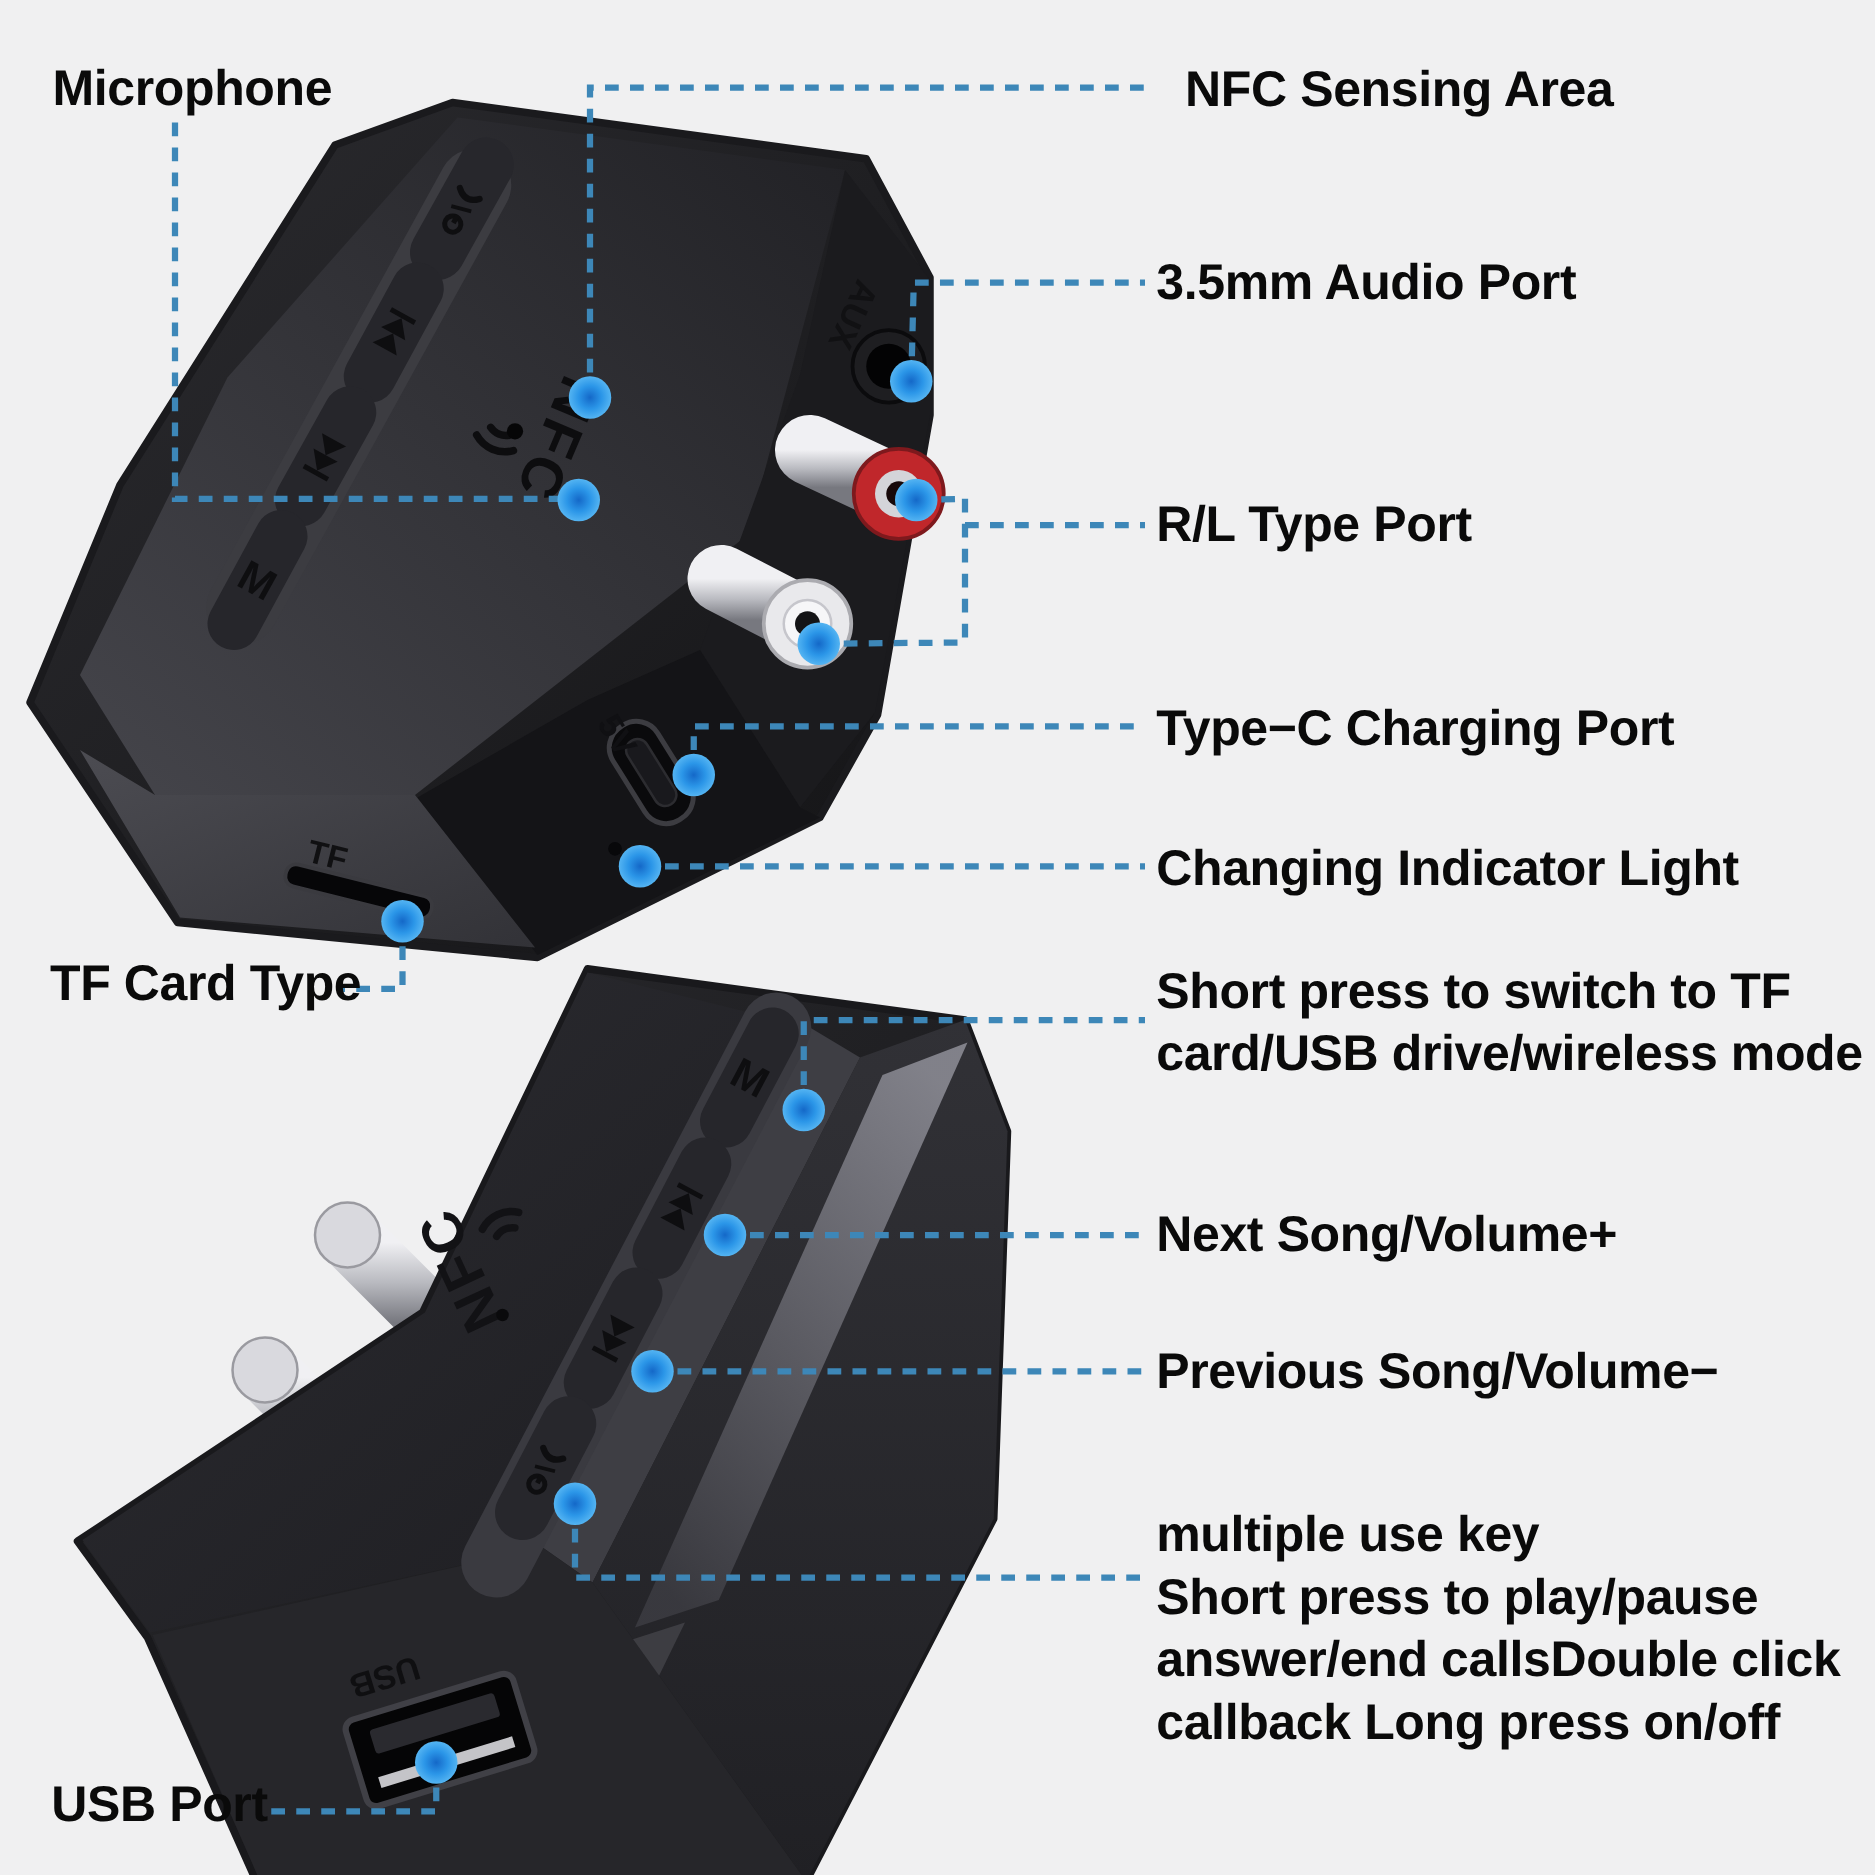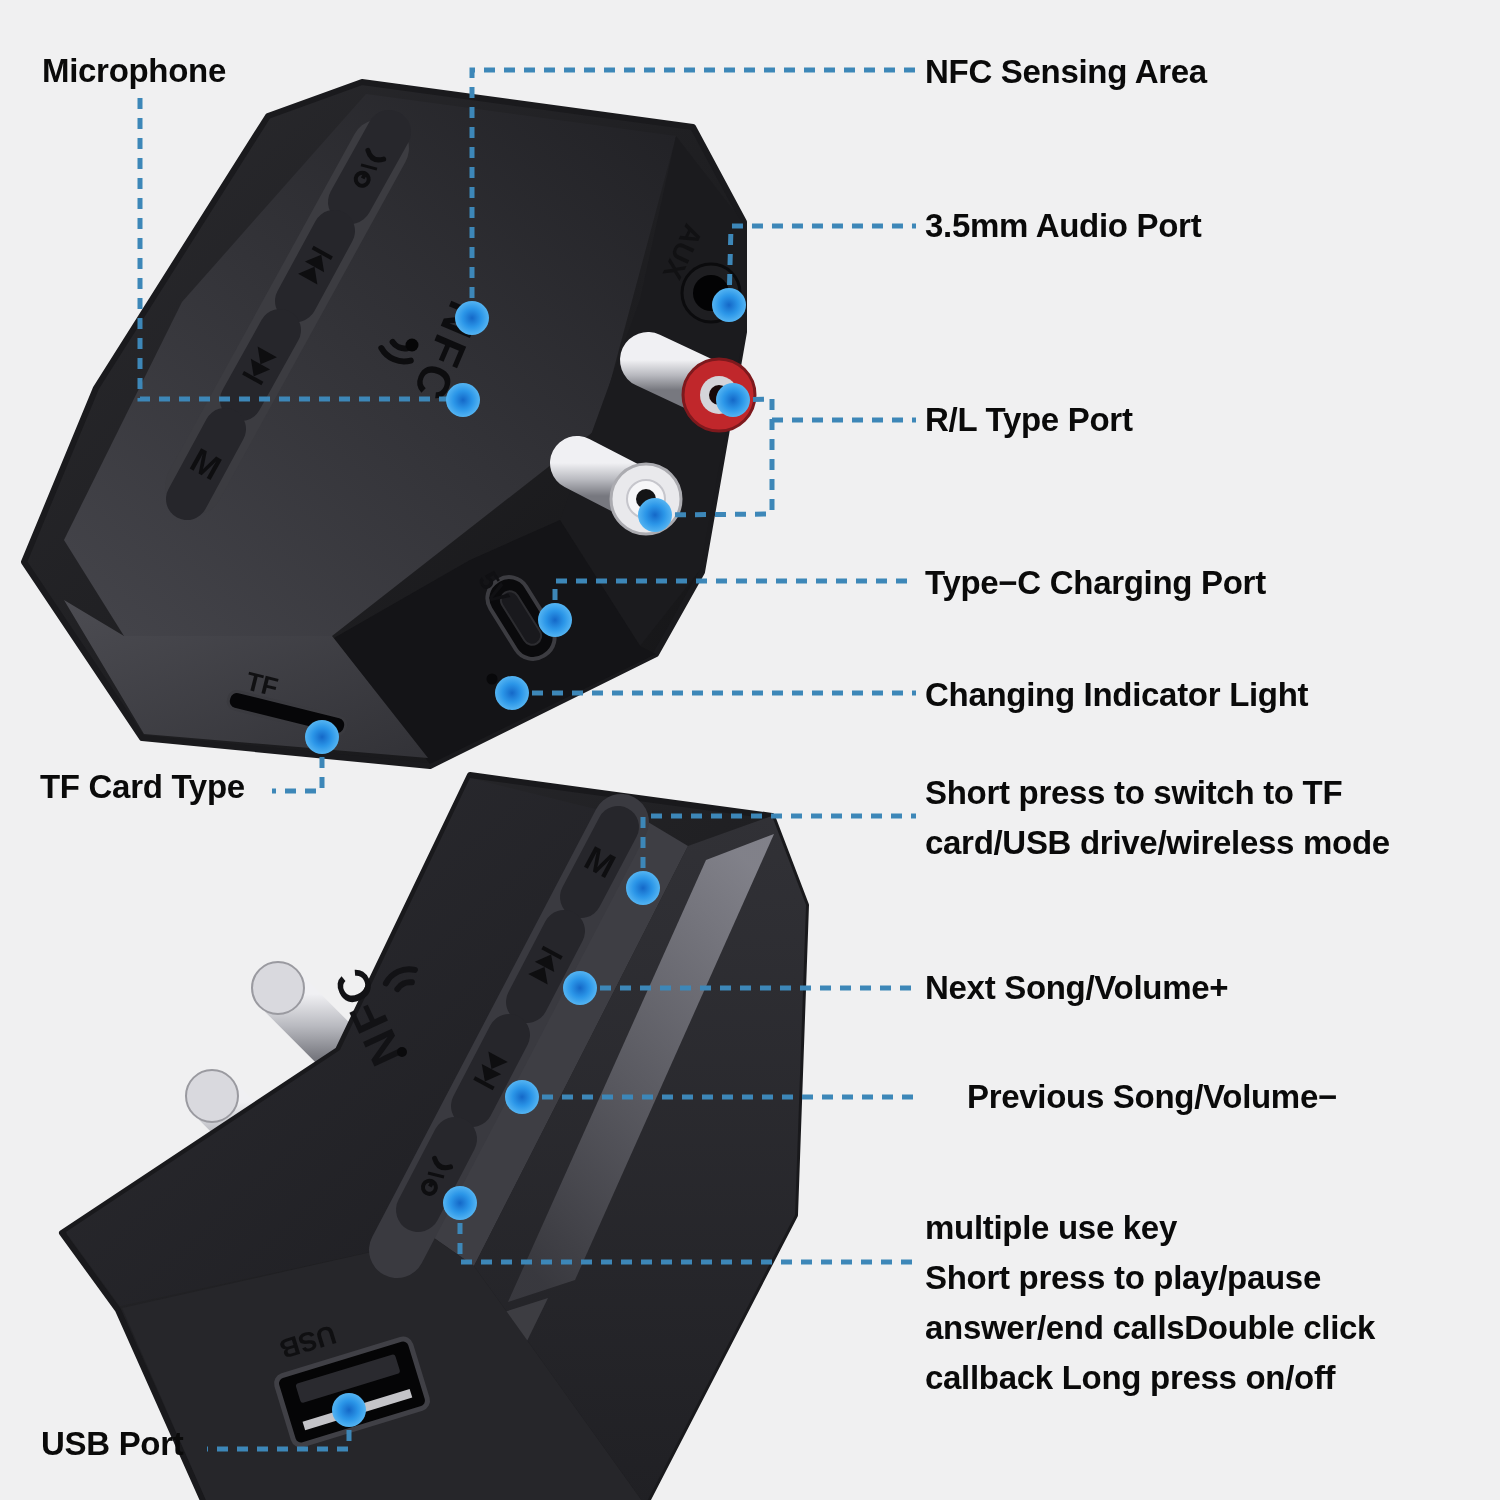--- a/index.html
+++ b/index.html
@@ -1,20 +1,20 @@
 <!DOCTYPE html>
 <html><head>
 <meta charset="utf-8">
 <style>
   html,body{margin:0;padding:0;background:#dcdcdc;}
   #stage{position:relative;width:1500px;height:1500px;background:#f0f0f1;overflow:hidden;
          font-family:"Liberation Sans", sans-serif;}
   #scene{position:absolute;left:0;top:0;width:100%;height:100%;}
   #labels{position:absolute;left:0;top:0;width:100%;height:100%;pointer-events:none;}
-  .callout-label{position:absolute;font-weight:bold;font-size:33px;line-height:50px;
+  .callout-label{position:absolute;font-weight:bold;font-size:40px;line-height:50px;
                  color:#0a0a0a;white-space:nowrap;letter-spacing:-0.3px;}
   svg text{font-family:"Liberation Sans", sans-serif;}
 </style>
 </head>
 <body>
 
 <div id="stage">
 <svg id="scene" viewBox="0 0 1500 1500">
   <defs>
     <linearGradient id="bodyGrad" x1="0" y1="0" x2="1" y2="1">
@@ -222,21 +222,21 @@
 <div id="labels">
       <div class="callout-label" style="left: 42px; top: 46px;">
         <div>Microphone</div>
       </div>
       <div class="callout-label" style="left: 40px; top: 762px;">
         <div>TF Card Type</div>
       </div>
       <div class="callout-label" style="left: 41px; top: 1419px;">
         <div>USB Port</div>
       </div>
-      <div class="callout-label" style="left: 925px; top: 47px;">
+      <div class="callout-label" style="left: 948px; top: 47px;">
         <div>NFC Sensing Area</div>
       </div>
       <div class="callout-label" style="left: 925px; top: 201px;">
         <div>3.5mm Audio Port</div>
       </div>
       <div class="callout-label" style="left: 925px; top: 395px;">
         <div>R/L Type Port</div>
       </div>
       <div class="callout-label" style="left: 925px; top: 558px;">
         <div>Type−C Charging Port</div>
@@ -244,21 +244,21 @@
       <div class="callout-label" style="left: 925px; top: 670px;">
         <div>Changing Indicator Light</div>
       </div>
       <div class="callout-label" style="left: 925px; top: 768px;">
         <div>Short press to switch to TF</div>
         <div>card/USB drive/wireless mode</div>
       </div>
       <div class="callout-label" style="left: 925px; top: 963px;">
         <div>Next Song/Volume+</div>
       </div>
-      <div class="callout-label" style="left: 925px; top: 1072px; margin-left: 42px;">
+      <div class="callout-label" style="left: 925px; top: 1072px;">
         <div>Previous Song/Volume−</div>
       </div>
       <div class="callout-label" style="left: 925px; top: 1203px;">
         <div>multiple use key</div>
         <div>Short press to play/pause</div>
         <div>answer/end callsDouble click</div>
         <div>callback Long press on/off</div>
       </div>
     </div>
 </div>

